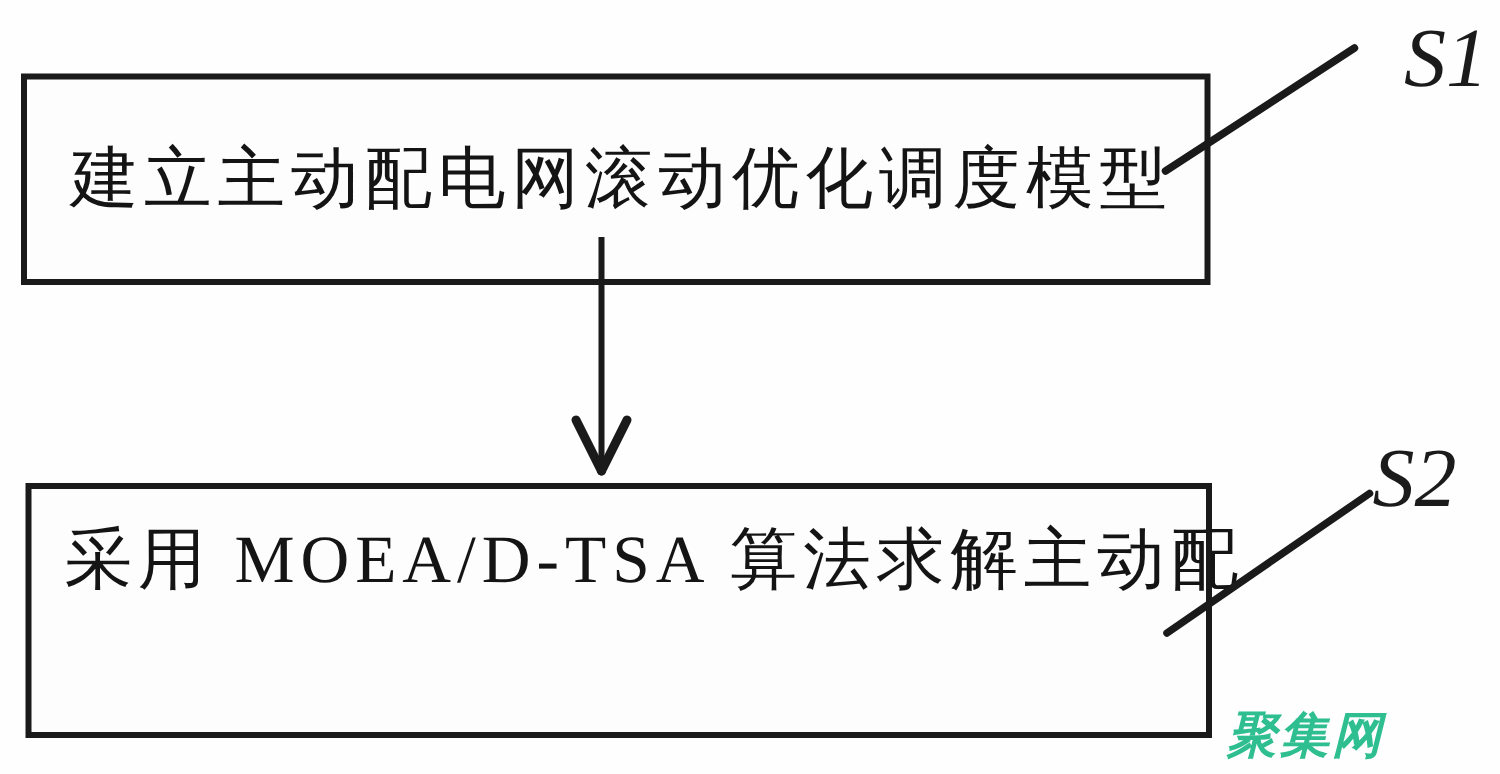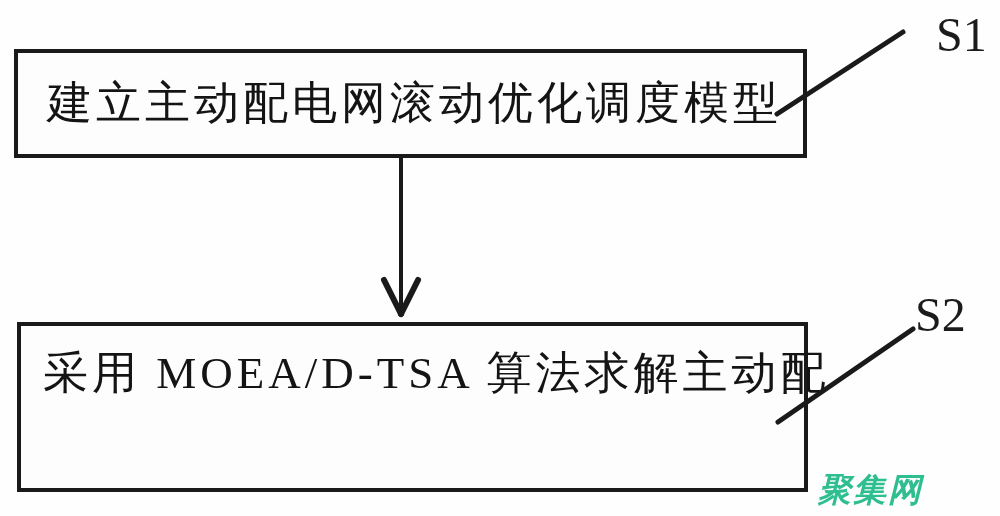--- a/index.html
+++ b/index.html
@@ -19,21 +19,21 @@
     position: absolute;
     box-sizing: border-box;
     border: 4px solid #1a1a1a;
     background: #fdfdfd;
     color: #141414;
   }
   #box-s1 {
     left: 14px;
     top: 49px;
     width: 793px;
-    height: 109px;
+    height: 141px;
     display: flex;
     align-items: center;
     padding-left: 29px;
   }
   #box-s2 {
     left: 17px;
     top: 322px;
     width: 791px;
     height: 170px;
     padding: 17px 0 0 22px;
@@ -49,23 +49,24 @@
     position: absolute;
     left: 0;
     top: 0;
     width: 1000px;
     height: 516px;
     pointer-events: none;
   }
   .ref-label {
     position: absolute;
     font-family: "Liberation Serif", "DejaVu Serif", serif;
-    font-size: 48px;
+    font-size: 56px;
     color: #1b1b1b;
     white-space: nowrap;
+    font-style: italic;
   }
   #label-s1 { left: 936px; top: 7px; }
   #label-s2 { left: 915px; top: 287px; }
   #watermark {
     position: absolute;
     left: 818px;
     top: 468px;
     font-family: Liberation Mono, monospace;
     font-size: 33px;
     font-weight: 800;

